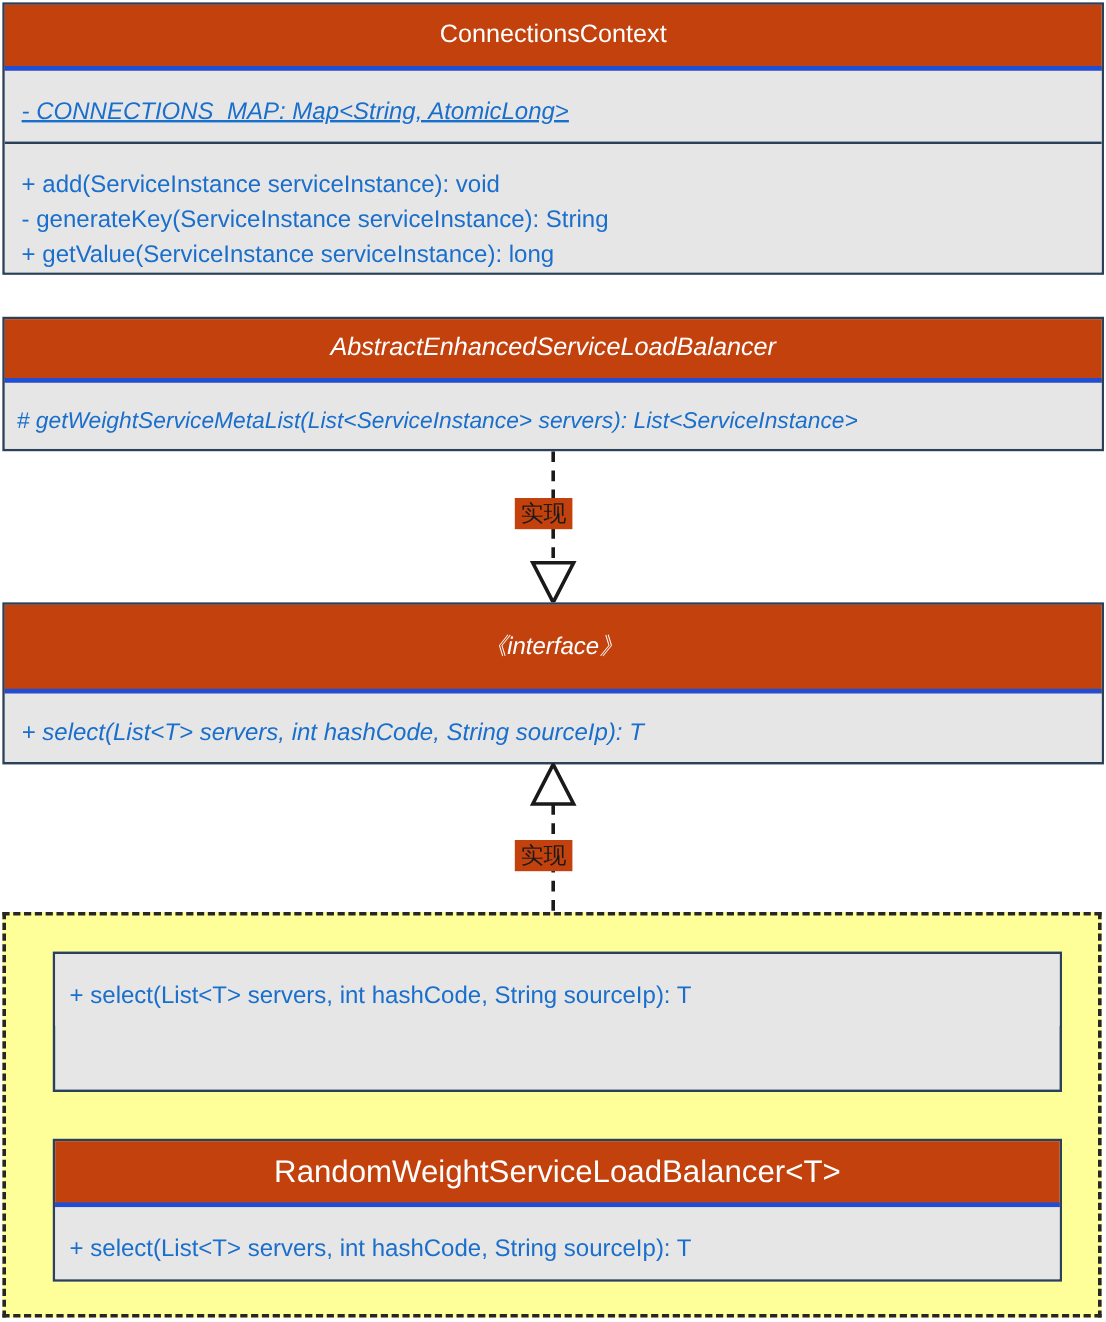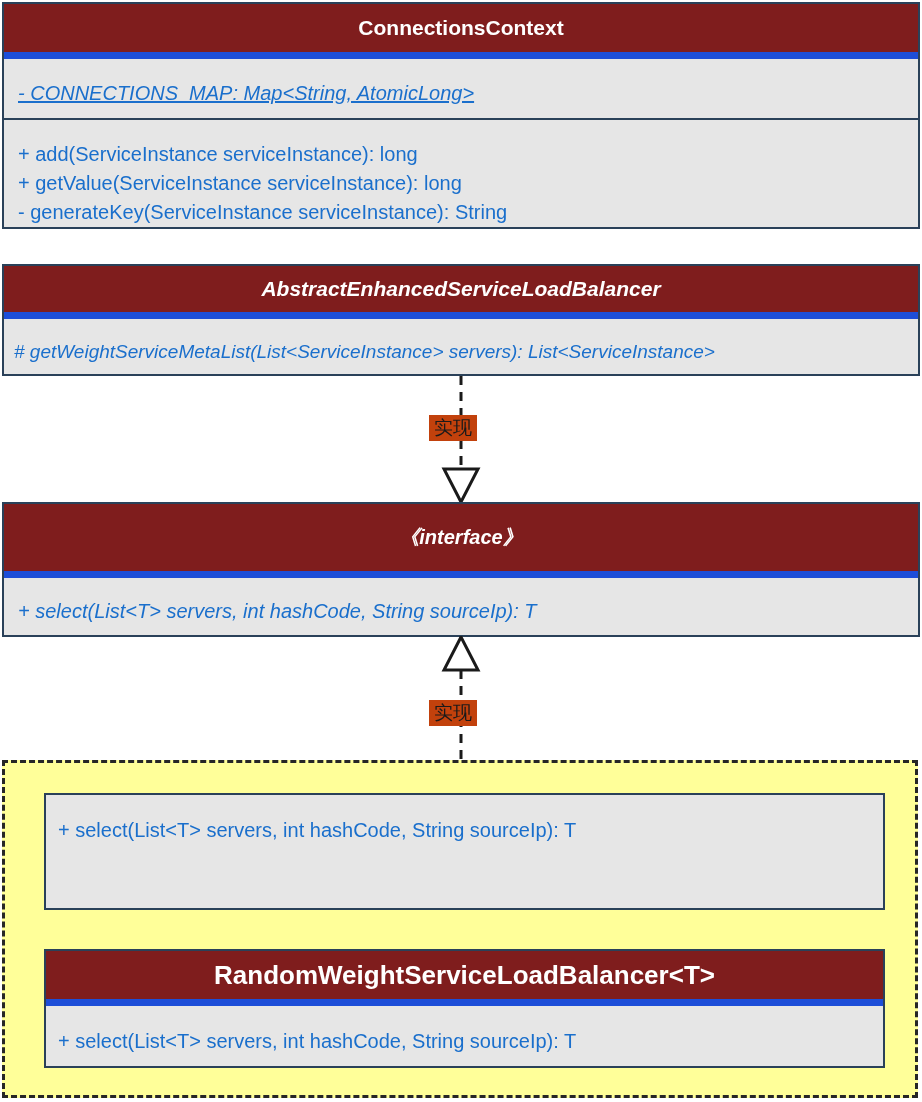--- a/index.html
+++ b/index.html
@@ -16,31 +16,30 @@
   }
 
   
   .uml-box {
     position: absolute;
     box-sizing: border-box;
     border: 2px solid #2a4159;
     background: #e6e6e6;
   }
   .uml-header {
-    background: #7f1d1d;
+    background: #c2410c;
     color: #ffffff;
     text-align: center;
     box-sizing: border-box;
-    border-bottom: 7px solid #1d4ed8;
+    border-bottom: 4px solid #1d4ed8;
     display: flex;
     flex-direction: column;
     align-items: center;
     justify-content: center;
     line-height: 1.25;
-    font-weight: bold;
   }
   .uml-compartment {
     box-sizing: border-box;
     background: #e6e6e6;
     color: #1a6fcc;
     padding: 20px 12px 10px 14px;
     line-height: 1.45;
   }
   .uml-compartment + .uml-compartment {
     border-top: 2px solid #2a4159;
@@ -110,23 +109,23 @@
 <body>
 
 <div class="uml-box" id="box-connections-context">
   <div class="uml-header">
     <span>ConnectionsContext</span>
   </div>
   <div class="uml-compartment comp-attrs">
     <span class="uml-line underline-italic">- CONNECTIONS_MAP: Map&lt;String, AtomicLong&gt;</span>
   </div>
   <div class="uml-compartment comp-ops">
-    <div class="uml-line">+ add(ServiceInstance serviceInstance): long</div>
+    <div class="uml-line">+ add(ServiceInstance serviceInstance): void</div>
+    <div class="uml-line">- generateKey(ServiceInstance serviceInstance): String</div>
     <div class="uml-line">+ getValue(ServiceInstance serviceInstance): long</div>
-    <div class="uml-line">- generateKey(ServiceInstance serviceInstance): String</div>
   </div>
 </div>
 
 <div class="uml-box" id="box-abstract-enhanced">
   <div class="uml-header">
     <span class="it">AbstractEnhancedServiceLoadBalancer</span>
   </div>
   <div class="uml-compartment comp-ops">
     <span class="uml-line it"># getWeightServiceMetaList(List&lt;ServiceInstance&gt; servers): List&lt;ServiceInstance&gt;</span>
   </div>

